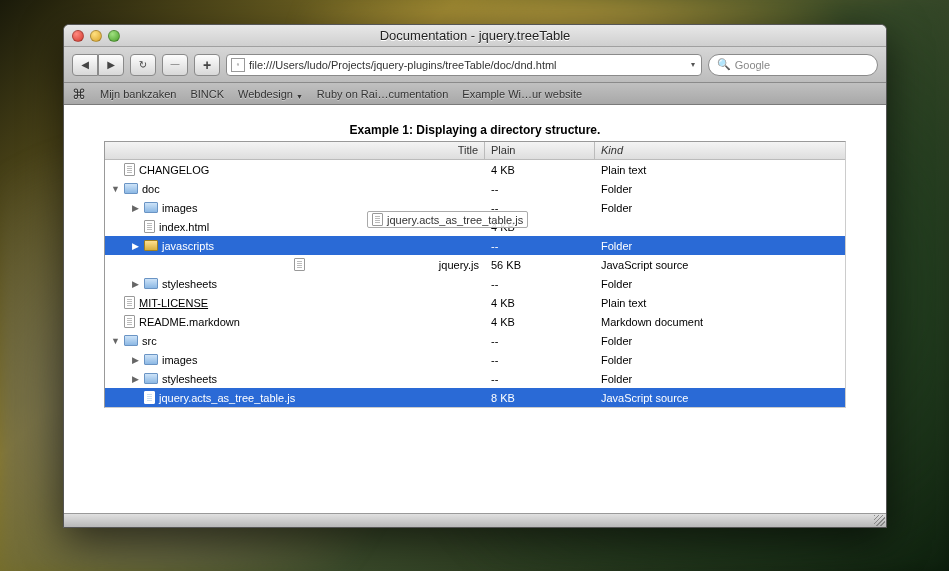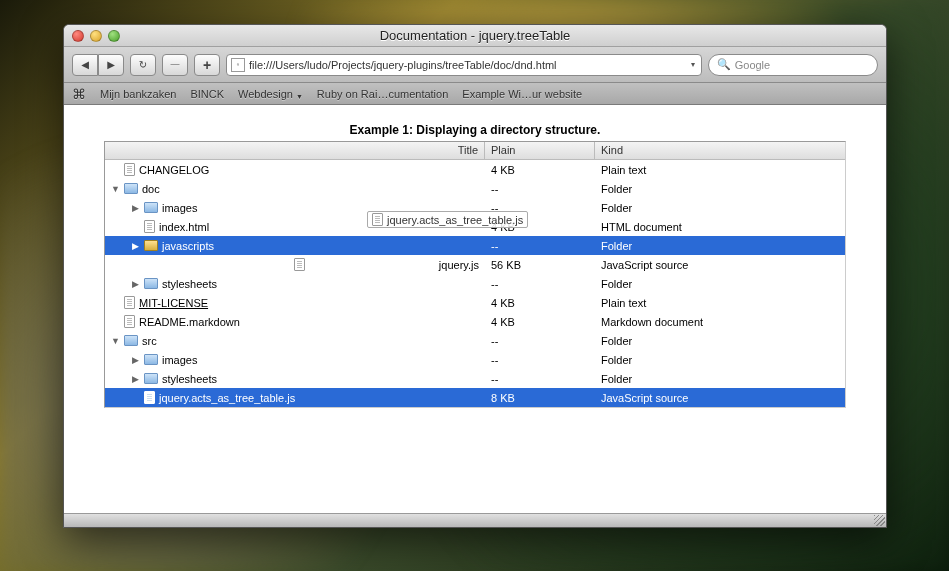--- a/index.html
+++ b/index.html
@@ -28,21 +28,21 @@
 .bookmarks .book { font-size: 14px; }
 .bookmarks .bm-item { white-space: nowrap; display: flex; align-items: flex-end; gap: 3px; }
 .bookmarks .dd2 { font-size: 7px; }
 .content { flex: 1; background: #fff; padding: 18px 40px 12px 40px; overflow: hidden; }
 .caption { text-align: center; font-size: 12px; font-weight: bold; color: #000; margin-bottom: 4px; }
 .tree { border: 1px solid #999; border-right-color:#ccc; border-bottom-color:#ccc; }
 .thead { display: flex; background: linear-gradient(#f4f4f4, #dedede); border-bottom: 1px solid #bbb; height: 18px; font-size: 11px; color: #333; }
 .th { padding: 2px 6px; border-right: 1px solid #bbb; }
 .col-title { flex: 0 0 380px; text-align: right; }
 .col-size { flex: 0 0 110px; }
-.col-kind { flex: 1; border-right: none; }
+.col-kind { flex: 1; border-right: none; font-style: italic; }
 .row { display: flex; height: 19px; align-items: center; font-size: 11px; color: #000; position: relative; }
 .row .cell { padding: 0 6px; }
 .row.sel { background: #2a6ad6; color: #fff; }
 .cell-title { flex: 0 0 380px; display: flex; align-items: center; gap: 4px; }
 .cell-size { flex: 0 0 110px; }
 .cell-kind { flex: 1; }
 .disc { width: 9px; text-align: center; font-size: 9px; color: #666; display: inline-block; }
 .row.sel .disc { color: #fff; }
 .icon-folder { width: 14px; height: 11px; background: linear-gradient(#cde3f8, #8cb8e4); border: 1px solid #6a94c4; border-radius: 1px; position: relative; }
 .icon-folder.open { background: linear-gradient(#e0c878, #c8a840); border-color: #a08020; }
@@ -146,21 +146,20 @@
             <div class="cell cell-size">--</div>
             <div class="cell cell-kind">Folder</div>
           </div>
           <div class="row">
             <div class="cell cell-title" style="padding-left: 26px;">
               <span class="disc"></span>
               <span class="icon-file"></span>
               <span>index.html</span>
             </div>
             <div class="cell cell-size">4 KB</div>
-            <div class="cell cell-kind">HTML document</div>
           </div>
           <div class="row sel">
             <div class="cell cell-title" style="padding-left: 26px;">
               <span class="disc">▶</span>
               <span class="icon-folder open"></span>
               <span>javascripts</span>
             </div>
             <div class="cell cell-size">--</div>
             <div class="cell cell-kind">Folder</div>
           </div>

